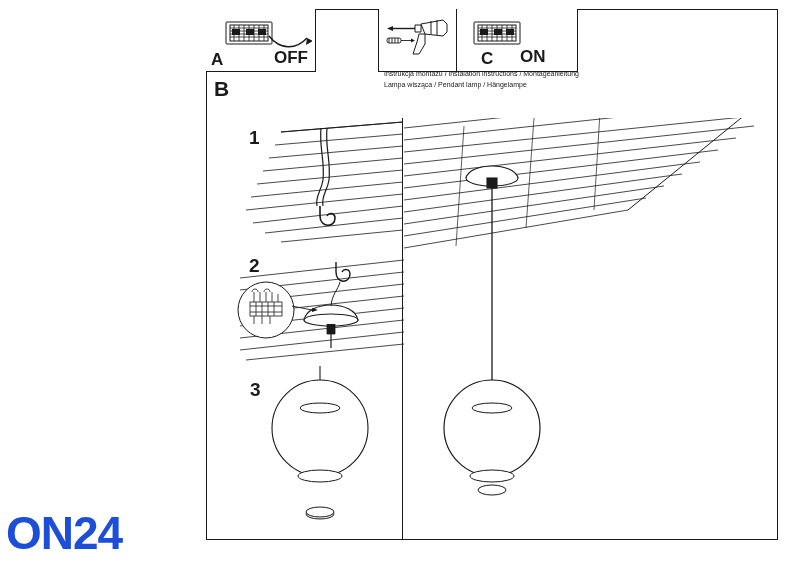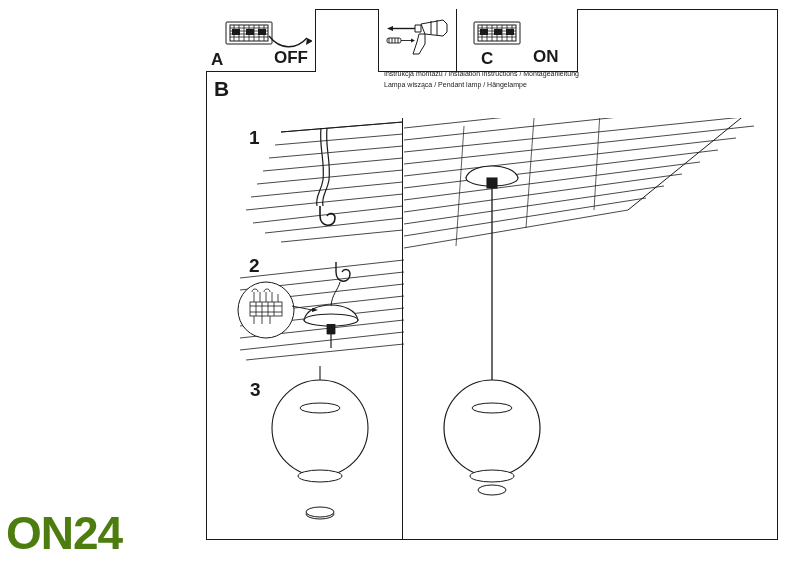--- a/index.html
+++ b/index.html
@@ -22,21 +22,21 @@
 
   
   .watermark {
     position: absolute;
     left: 6px;
     bottom: 6px;
     font-family: "Liberation Sans", sans-serif;
     font-size: 46px;
     font-weight: 700;
     letter-spacing: -1px;
-    color: #4d7c0f;
+    color: #1d4ed8;
     user-select: none;
   }
 
   
   .main-frame {
     position: absolute;
     left: 206px;
     top: 9px;
     width: 572px;
     height: 531px;
@@ -82,21 +82,21 @@
   .label {
     position: absolute;
     font-family: "Liberation Sans", sans-serif;
     color: #1a1a1a;
     user-select: none;
   }
   .label-A { left: 211px; top: 50px; font-size: 17px; font-weight: 700; }
   .label-OFF { left: 274px; top: 48px; font-size: 17px; font-weight: 700; }
   .label-B { left: 214px; top: 77px; font-size: 21px; font-weight: 700; }
   .label-C { left: 481px; top: 49px; font-size: 17px; font-weight: 700; }
-  .label-ON { left: 533px; top: 47px; font-size: 17px; font-weight: 700; }
+  .label-ON { left: 520px; top: 47px; font-size: 17px; font-weight: 700; }
 
   .label-step {
     font-size: 19px;
     font-weight: 700;
   }
   .step1 { left: 249px; top: 127px; }
   .step2 { left: 249px; top: 255px; }
   .step3 { left: 250px; top: 379px; }
 
   .caption {

